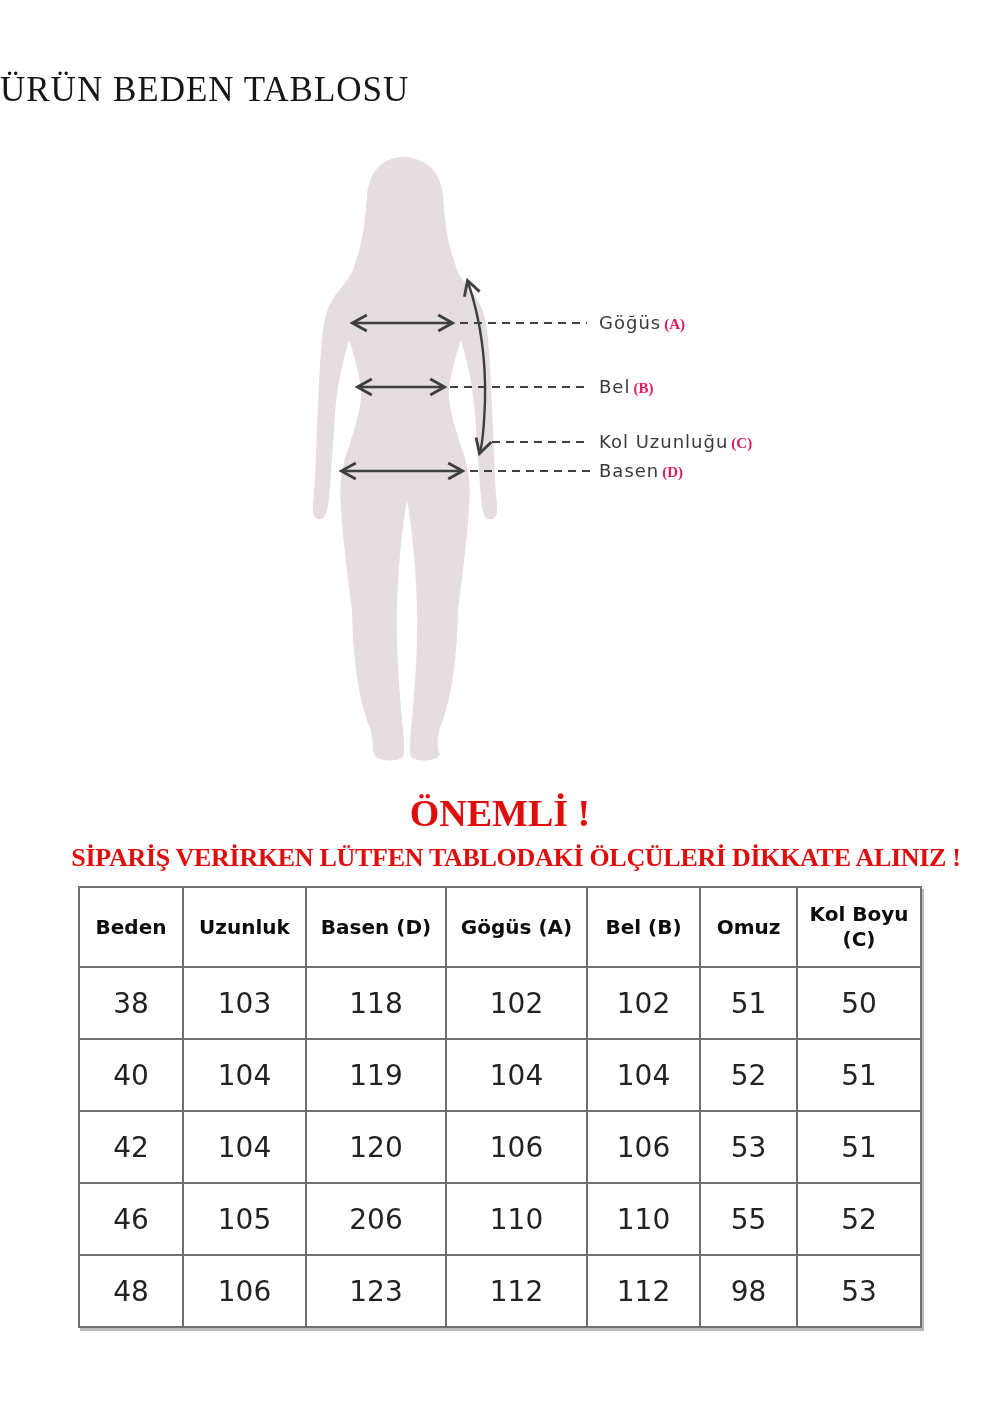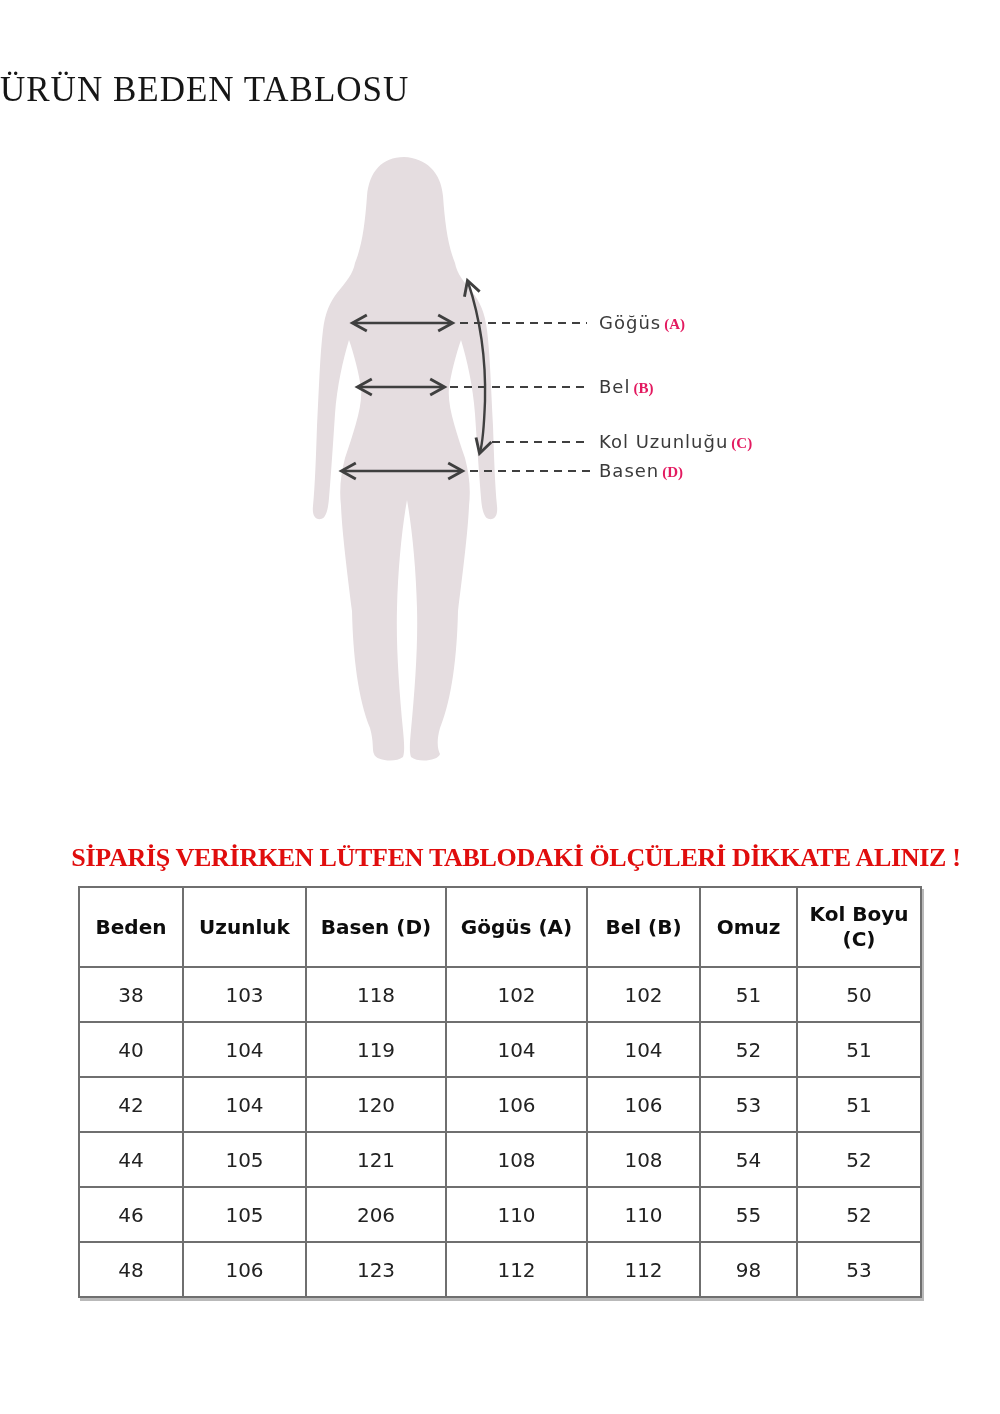--- a/index.html
+++ b/index.html
@@ -93,22 +93,22 @@
     padding:0 4px;
   }
   table.size-table th{
     height:80px;
     font-size:20px;
     font-weight:bold;
     line-height:1.25;
     color:#0d0d0d;
   }
   table.size-table td{
-    height:55px;
-    font-size:20px;
+    height:72px;
+    font-size:28px;
     font-weight:400;
     color:#222;
   }
 </style>
 </head>
 <body>
 
 <div class="page">
 
   <h1 class="page-title">ÜRÜN BEDEN TABLOSU</h1>
@@ -181,20 +181,21 @@
       <span>Bel</span><span class="code">(B)</span>
     </div>
     <div class="diagram-label" style="top:415px">
       <span>Kol Uzunluğu</span><span class="code">(C)</span>
     </div>
     <div class="diagram-label" style="top:444px">
       <span>Basen</span><span class="code">(D)</span>
     </div>
   </div>
 
+  <div class="warning-heading">ÖNEMLİ !</div>
   <div class="warning-message">SİPARİŞ VERİRKEN LÜTFEN TABLODAKİ ÖLÇÜLERİ DİKKATE ALINIZ !</div>
 
   <table class="size-table">
     <colgroup>
       <col style="width:104px">
         <col style="width:123px">
         <col style="width:140px">
       <col style="width:141px">
         <col style="width:113px">
         <col style="width:97px">
@@ -233,29 +234,20 @@
         <tr>
           <td>42</td>
           <td>104</td>
           <td>120</td>
           <td>106</td>
           <td>106</td>
           <td>53</td>
           <td>51</td>
         </tr>
         <tr>
-          <td>44</td>
-          <td>105</td>
-          <td>121</td>
-          <td>108</td>
-          <td>108</td>
-          <td>54</td>
-          <td>52</td>
-        </tr>
-        <tr>
           <td>46</td>
           <td>105</td>
           <td>206</td>
           <td>110</td>
           <td>110</td>
           <td>55</td>
           <td>52</td>
         </tr>
         <tr>
           <td>48</td>

